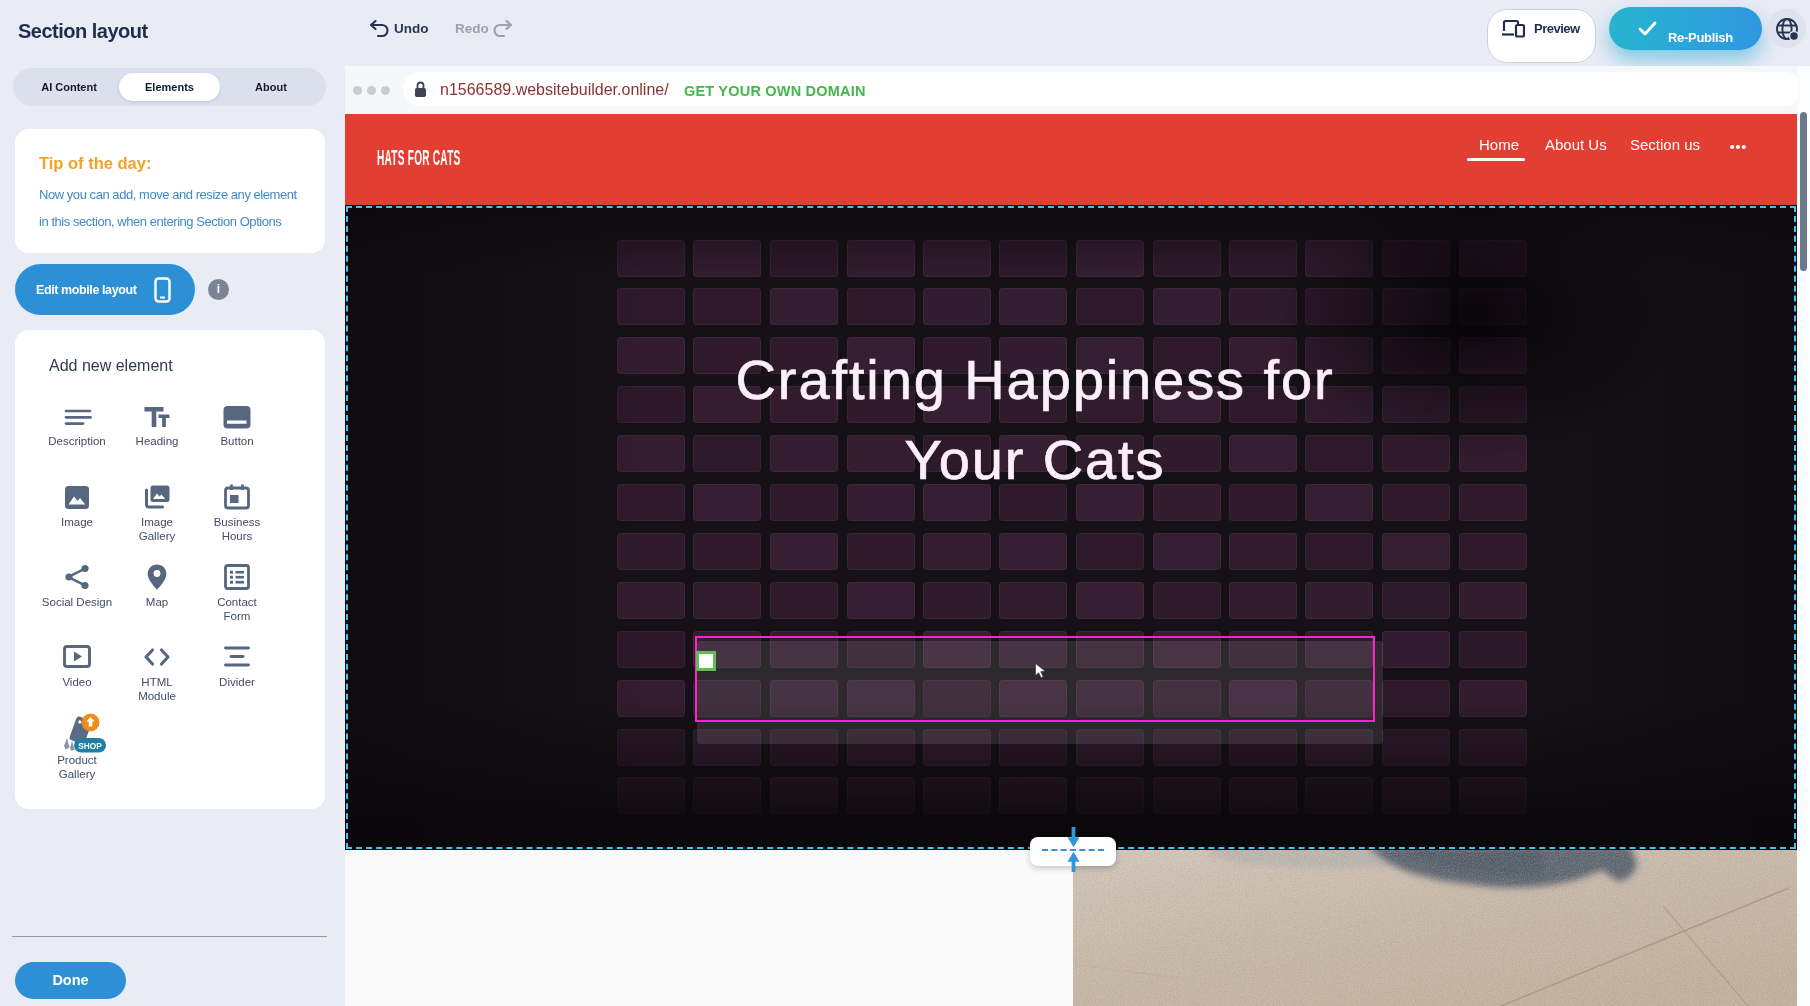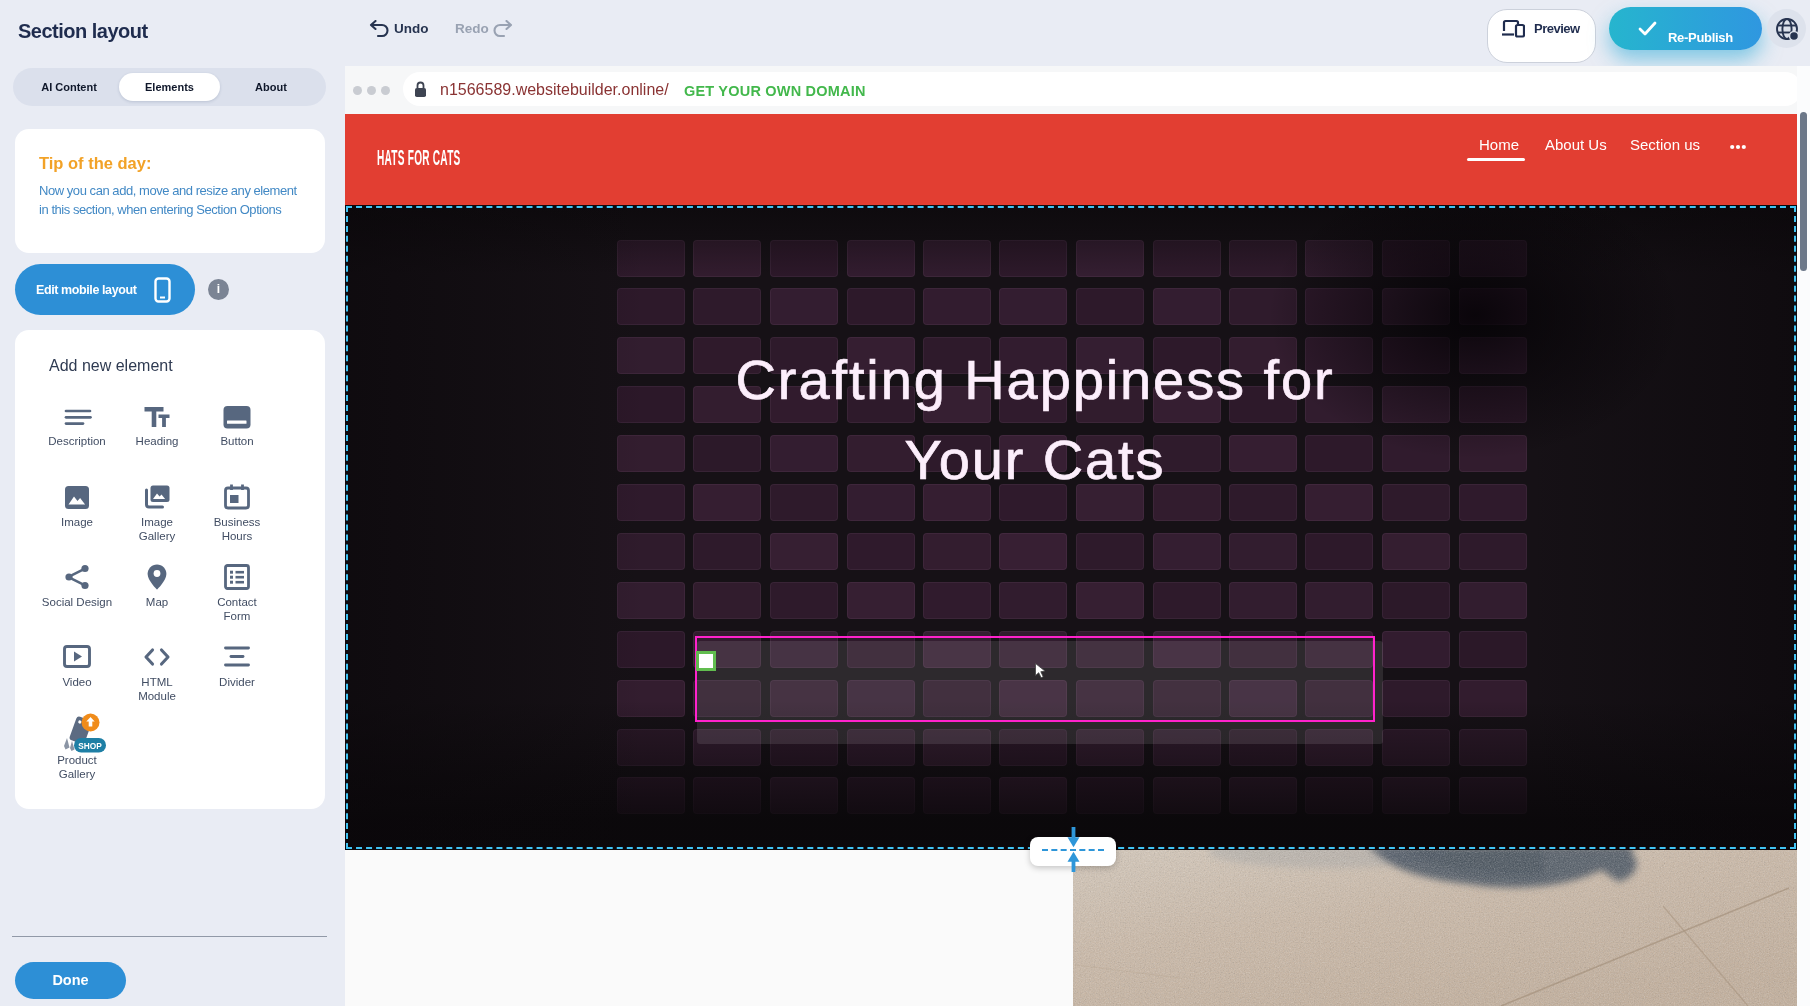--- a/index.html
+++ b/index.html
@@ -10,21 +10,21 @@
   color:#1f2c4e; letter-spacing:-0.5px; }
 #tabs { position:absolute; left:13px; top:68px; width:313px; height:38px;
   background:#dbe0ec; border-radius:19px; }
 #tabs .tab { position:absolute; top:0; height:23px; line-height:38px; text-align:center;
   font-size:11px; font-weight:bold; color:#0f172a; }
 #tabactive { position:absolute; left:106px; top:5px; width:101px; height:28px;
   background:#fff; border-radius:14px; box-shadow:0 1px 3px rgba(40,60,100,.18); }
 #tipcard { position:absolute; left:15px; top:129px; width:310px; height:124px;
   background:#fff; border-radius:14px; }
 #tiptitle { position:absolute; left:24px; top:25px; font-size:16.5px; font-weight:bold; color:#f2a227; }
-#tipbody { position:absolute; left:24px; top:52px; font-size:13px; letter-spacing:-0.45px; line-height:19px; color:#4289c5; white-space:nowrap; }
+#tipbody { position:absolute; left:24px; top:52px; font-size:13px; letter-spacing:-0.45px; line-height:27px; color:#4289c5; white-space:nowrap; }
 #editbtn { position:absolute; left:15px; top:264px; width:180px; height:51px;
   background:#2d8fd6; border-radius:26px; color:#fff; }
 #editbtn span { position:absolute; left:21px; top:18.5px; font-size:12.5px; letter-spacing:-0.4px; font-weight:bold; }
 #infoc { position:absolute; left:208px; top:279px; width:21px; height:21px; border-radius:50%;
   background:#7b8494; color:#fff; font-size:12px; font-weight:bold; text-align:center; line-height:21px; }
 #addcard { position:absolute; left:15px; top:330px; width:310px; height:479px;
   background:#fff; border-radius:14px; }
 #addtitle { position:absolute; left:49px; top:357px; font-size:16px; color:#2f3b52; }
 .ic { position:absolute; }
 .lb { position:absolute; width:110px; text-align:center; font-size:11.5px; line-height:14px; color:#414d63; }

